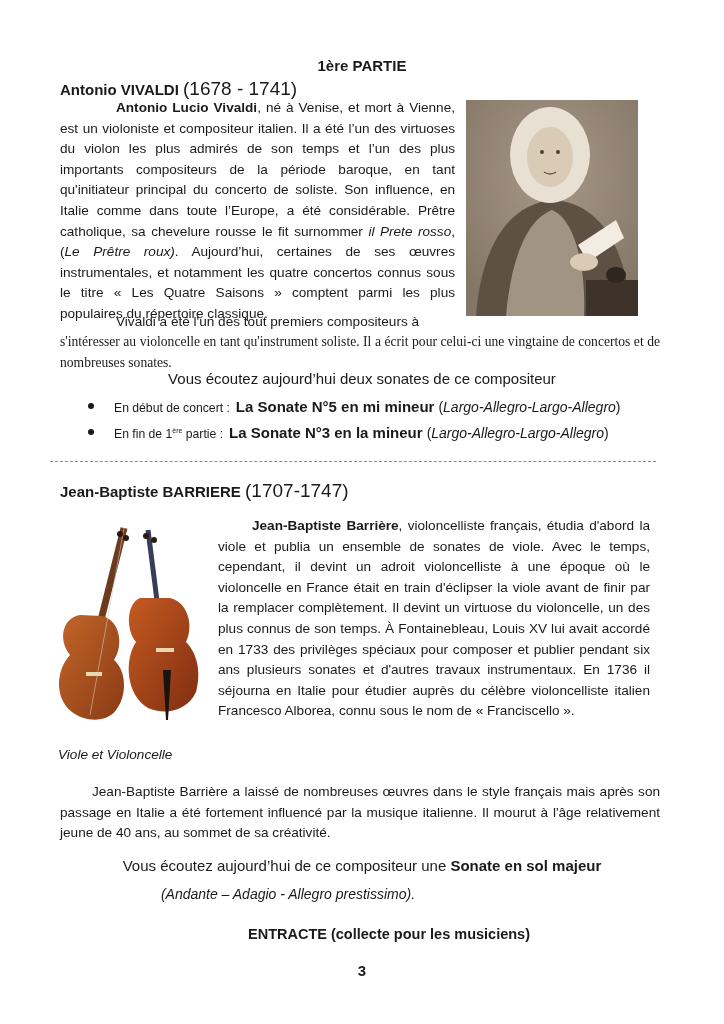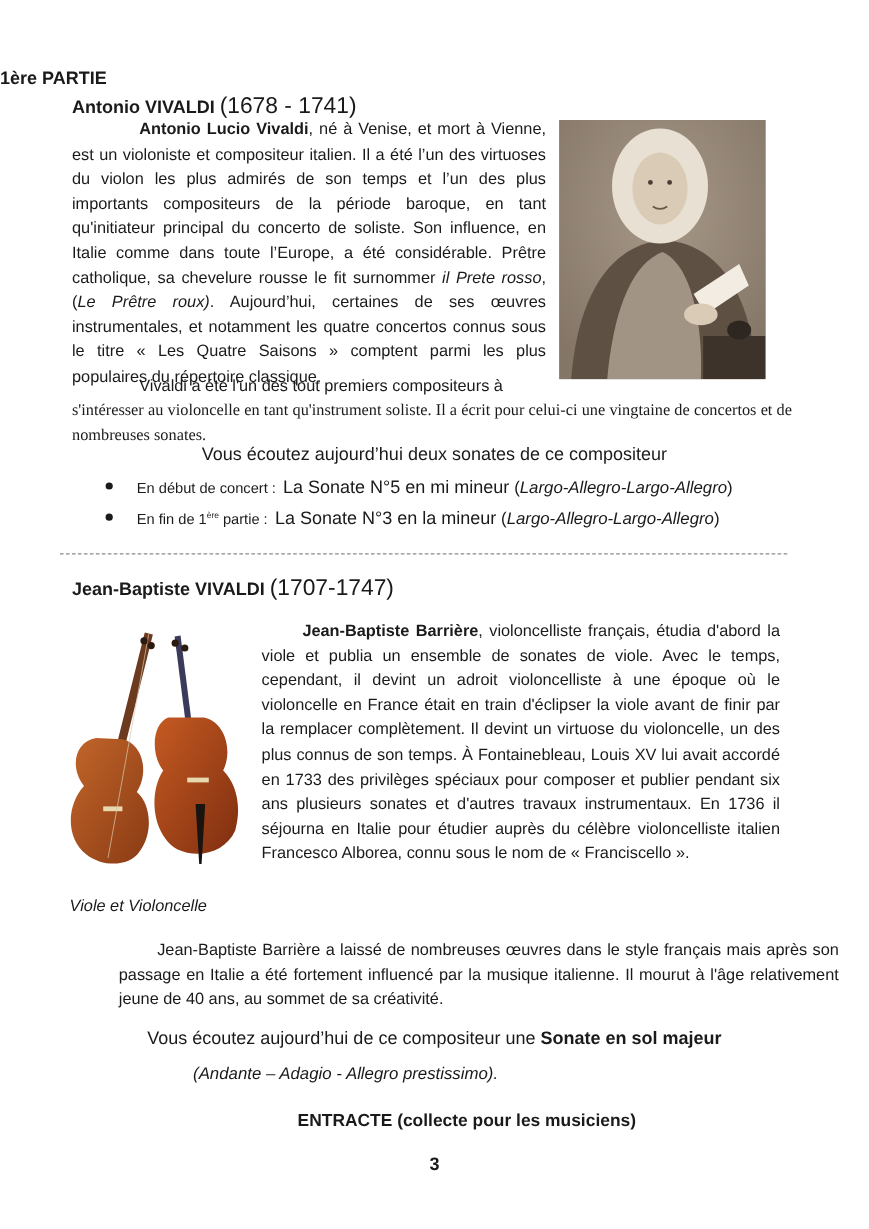--- a/index.html
+++ b/index.html
@@ -3,21 +3,21 @@
   <meta charset="utf-8">
   <style>
     html, body { margin: 0; padding: 0; background: #ffffff; }
     body {
       width: 724px; height: 1024px; position: relative; overflow: hidden;
       font-family: "Liberation Sans", "DejaVu Sans", sans-serif;
       color: #1a1a1a;
     }
     .abs { position: absolute; }
     .part-title {
-      left: 0; width: 724px; top: 57px; text-align: left;
+      left: 0; width: 724px; top: 57px; text-align: center;
       font-weight: bold; font-size: 15px;
     }
     .composer-heading {
       font-size: 15px; font-weight: bold;
     }
     .composer-heading .dates { font-weight: normal; font-size: 19px; }
     .para {
       font-size: 13.6px; line-height: 20.6px; text-align: justify;
     }
     .para .indent { display: inline-block; width: 56px; }
@@ -27,21 +27,21 @@
     .bullets { left: 88px; width: 580px; }
     .bullet-row {
       display: flex; align-items: baseline; height: 26px; white-space: nowrap;
     }
     .bullet-dot {
       width: 6px; height: 6px; border-radius: 50%; background: #1a1a1a;
       display: inline-block; margin-right: 20px; position: relative; top: -3px;
     }
     .bullet-prefix { font-size: 12.2px; margin-right: 6px; }
     .bullet-prefix sup { font-size: 7px; }
-    .bullet-title { font-weight: normal; font-size: 15px; margin-right: 4px; }
+    .bullet-title { font-weight: bold; font-size: 15px; margin-right: 4px; }
     .bullet-tempo { font-size: 14px; }
     .bullet-tempo i { font-style: italic; }
     .separator {
       left: 50px; width: 606px; top: 461px; height: 0;
       border-top: 1px dashed #8a8a8a;
     }
     .portrait {
       left: 466px; top: 100px; width: 172px; height: 216px;
       background: #8f8172; overflow: hidden;
     }
@@ -115,21 +115,21 @@
     <span class="bullet-dot"></span>
     <span class="bullet-prefix"><span>En fin de 1</span><sup>ère</sup><span> partie :</span></span>
     <span class="bullet-title">La Sonate N°3 en la mineur</span>
     <span class="bullet-tempo">(<i>Largo-Allegro-Largo-Allegro</i>)</span>
   </div>
 </div>
 
 <div class="abs separator"></div>
 
 <div class="abs composer-heading" style="left:60px; top:480px;">
-  <span>Jean-Baptiste VIVALDI</span>
+  <span>Jean-Baptiste BARRIERE</span>
   <span class="dates">(1707-1747)</span>
 </div>
 
 <div class="abs instruments">
   <svg width="160" height="205" viewBox="0 0 160 205">
     <defs>
       <linearGradient id="wood" x1="0" y1="0" x2="1" y2="1">
         <stop offset="0" stop-color="#c2662a"></stop>
         <stop offset="1" stop-color="#8a3a14"></stop>
       </linearGradient>
@@ -154,21 +154,21 @@
     <circle cx="104" cy="20" r="3" fill="#2a1a10"></circle>
   </svg>
 </div>
 
 <div class="abs para" style="left:218px; top:516px; width:432px;">
   <span class="indent" style="width:34px;"></span><b>Jean-Baptiste Barrière</b><span>, violoncelliste français, étudia d'abord la viole et publia un ensemble de sonates de viole. Avec le temps, cependant, il devint un adroit violoncelliste à une époque où le violoncelle en France était en train d'éclipser la viole avant de finir par la remplacer complètement. Il devint un virtuose du violoncelle, un des plus connus de son temps. À Fontainebleau, Louis XV lui avait accordé en 1733 des privilèges spéciaux pour composer et publier pendant six ans plusieurs sonates et d'autres travaux instrumentaux. En 1736 il séjourna en Italie pour étudier auprès du célèbre violoncelliste italien Francesco Alborea, connu sous le nom de « Franciscello ».</span>
 </div>
 
 <div class="abs caption" style="left:58px; top:747px;">Viole et Violoncelle</div>
 
-<div class="abs para" style="left:60px; top:782px; width:600px;margin-left:39px;">
+<div class="abs para" style="left:60px; top:782px; width:600px;">
   <span class="indent" style="width:32px;"></span><span>Jean-Baptiste Barrière a laissé de nombreuses œuvres dans le style français mais après son passage en Italie a été fortement influencé par la musique italienne. Il mourut à l'âge relativement jeune de 40 ans, au sommet de sa créativité.</span>
 </div>
 
 <div class="abs listen" style="left:0; width:724px; top:857px;">
   <span>Vous écoutez aujourd’hui de ce compositeur une </span><b>Sonate en sol majeur</b>
 </div>
 <div class="abs center-italic" style="left:0; width:576px; top:886px;">(Andante – Adagio - Allegro prestissimo).</div>
 
 <div class="abs center-bold" style="left:0; width:724px; top:926px;">ENTRACTE (collecte pour les musiciens)</div>
 

